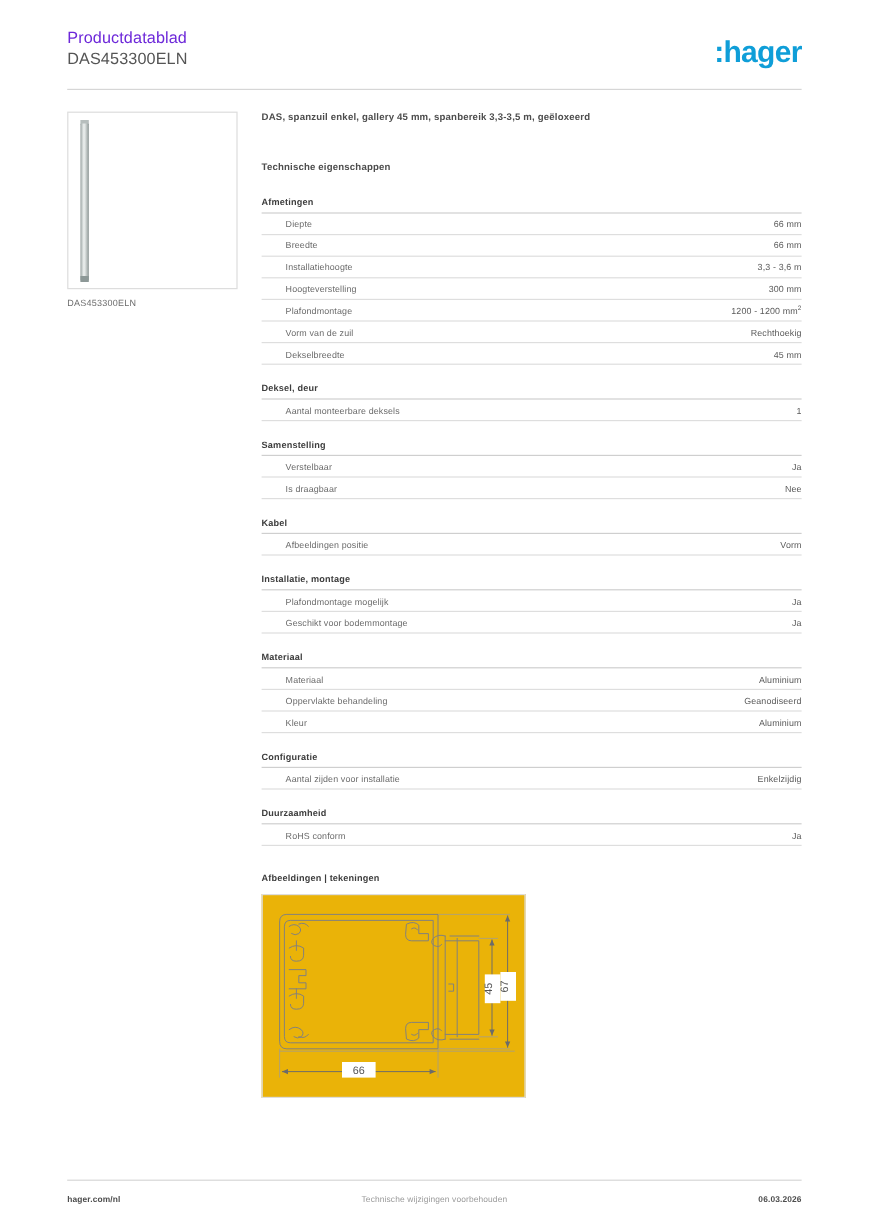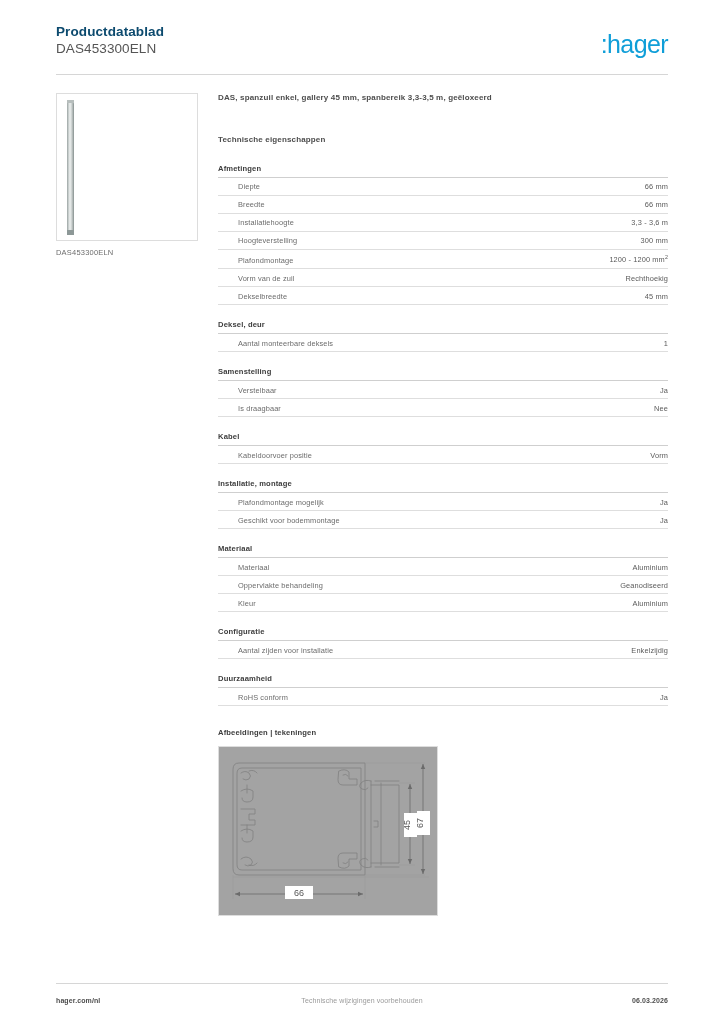--- a/index.html
+++ b/index.html
@@ -16,37 +16,37 @@
 
   
   .header {
     position: absolute;
     left: 56px; top: 24px; right: 56px;
     height: 46px;
   }
   .header-title-block { position: absolute; left: 0; top: 0; }
   .doc-type {
     font-size: 13.5px;
-    font-weight: bold;
-    color: #0c4a6e;
+    font-weight: normal;
+    color: #6d28d9;
     line-height: 16px;
     letter-spacing: 0.1px;
   }
   .doc-ref {
     font-size: 13.5px;
     font-weight: normal;
     color: #555555;
     line-height: 17px;
     letter-spacing: 0.1px;
   }
   .logo {
     position: absolute;
     right: 0; top: 6px;
     font-size: 25px;
-    font-weight: normal;
+    font-weight: bold;
     color: #0f9ed8;
     letter-spacing: -0.6px;
     line-height: 28px;
   }
   .header-rule {
     position: absolute;
     left: 56px; right: 56px;
     top: 74px;
     height: 1px;
     background: #d6d6d6;
@@ -142,21 +142,21 @@
     font-weight: bold;
     color: #3d3d3d;
     letter-spacing: 0.15px;
     margin-top: 22px;
     margin-bottom: 9px;
   }
   .drawing-frame {
     width: 220px;
     height: 170px;
     border: 1px solid #dddddd;
-    background: #a3a3a3;
+    background: #eab308;
     position: relative;
   }
 
   
   .footer-rule {
     position: absolute;
     left: 56px; right: 56px;
     top: 983px;
     height: 1px;
     background: #d6d6d6;
@@ -260,21 +260,21 @@
           <span class="spec-value">Ja</span>
         </div>
         <div class="spec-row">
           <span class="spec-label">Is draagbaar</span>
           <span class="spec-value">Nee</span>
         </div>
       </div>
       <div class="section">
         <div class="section-title">Kabel</div>
         <div class="spec-row">
-          <span class="spec-label">Kabeldoorvoer positie</span>
+          <span class="spec-label">Afbeeldingen positie</span>
           <span class="spec-value">Vorm</span>
         </div>
       </div>
       <div class="section">
         <div class="section-title">Installatie, montage</div>
         <div class="spec-row">
           <span class="spec-label">Plafondmontage mogelijk</span>
           <span class="spec-value">Ja</span>
         </div>
         <div class="spec-row">

